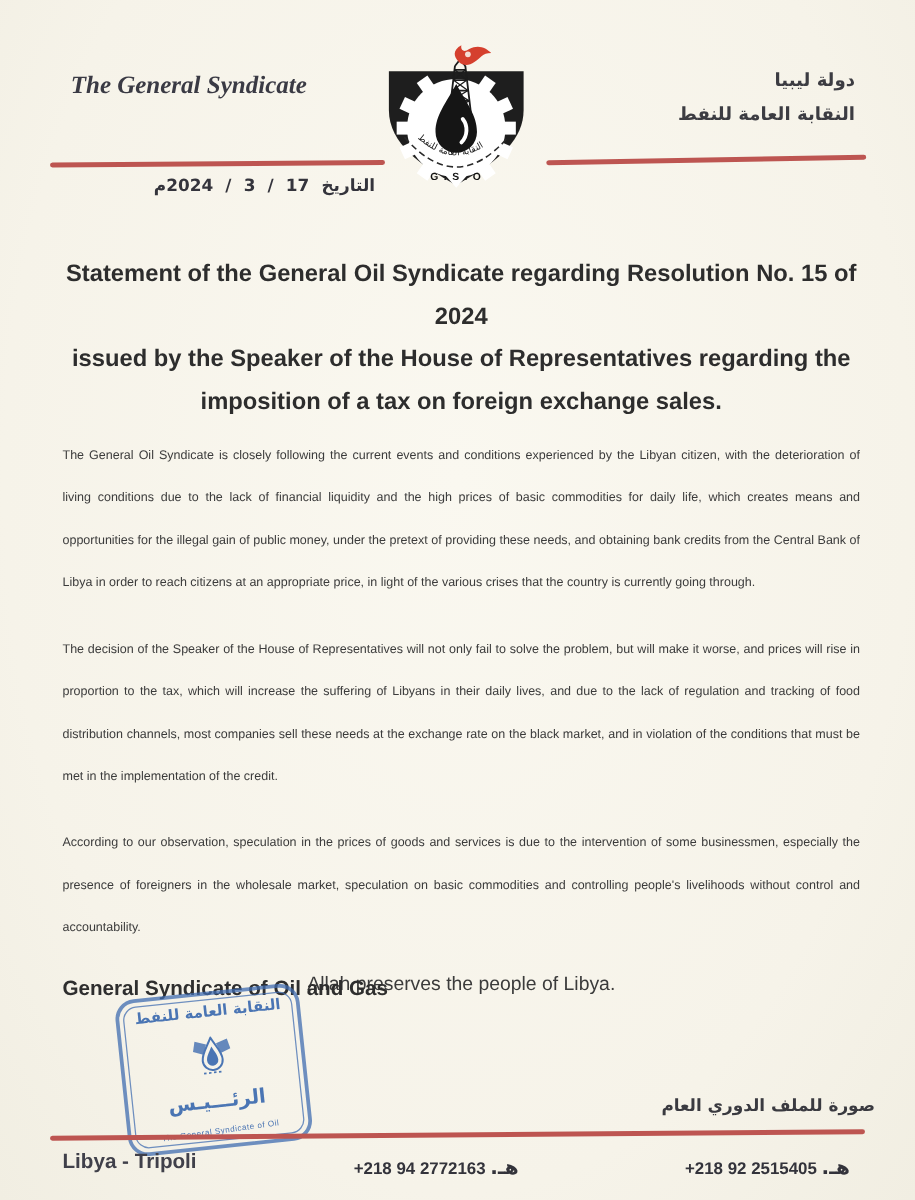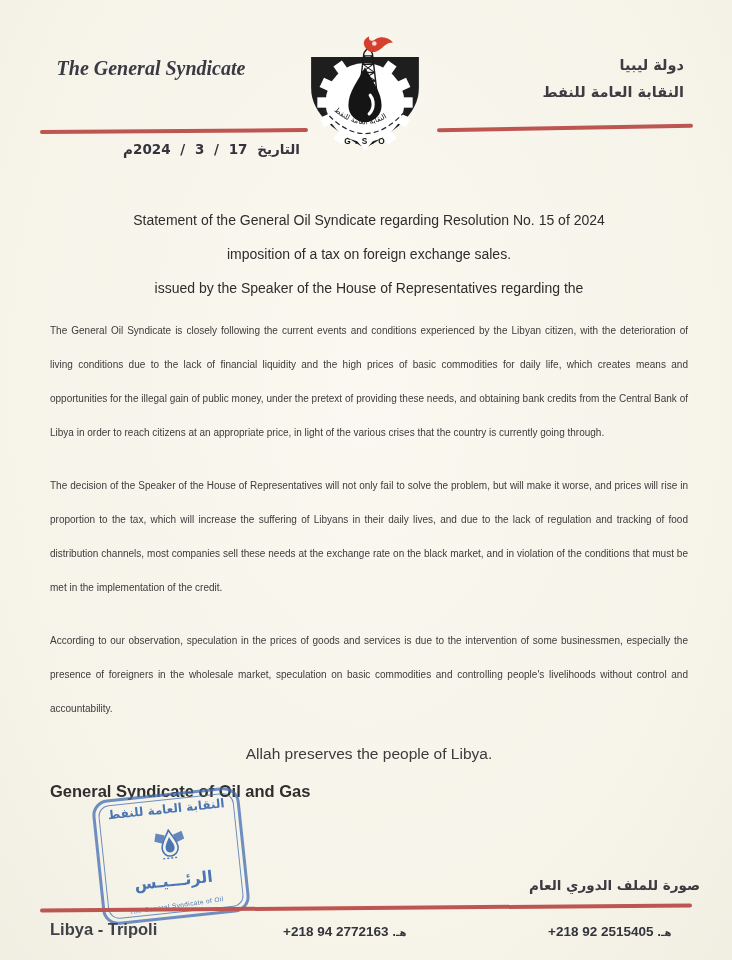--- a/index.html
+++ b/index.html
@@ -16,21 +16,21 @@
   .org-ar{position:absolute;left:538px;top:52px;width:146px;text-align:right;
     font-weight:700;font-size:14.5px;line-height:27px;color:#3c3c42;}
   .logo{position:absolute;left:308px;top:36px;width:114px;height:133px;}
   .rule{position:absolute;height:4px;background:#bd5551;border-radius:2px;}
   .rule-left{left:40px;top:129px;width:268px;transform:rotate(-0.4deg);}
   .rule-right{left:437px;top:126px;width:256px;transform:rotate(-1deg);}
   .date-line{position:absolute;left:58px;top:141px;width:242px;text-align:right;direction:rtl;
     font-weight:700;font-size:13.5px;color:#34343c;word-spacing:5px;}
   
   .content{position:absolute;left:50px;top:203px;width:638px;}
-  .title{text-align:center;font-weight:400;font-size:14px;line-height:34px;color:#2d2d2d;margin-bottom:9px;}
+  .title{text-align:center;font-weight:700;font-size:19px;line-height:34px;color:#2d2d2d;margin-bottom:9px;}
   .content p{margin:0 0 19px;font-size:10px;line-height:34px;text-align:justify;color:#3b3b3b;}
   .closing{text-align:center;margin:6px 0 0;font-size:15.5px;color:#3b3b3b;}
   .signature{position:absolute;left:50px;top:782px;font-weight:700;font-size:16.5px;color:#2e2e2e;text-align:right;}
   
   .stamp{position:absolute;left:97px;top:793px;width:148px;height:126px;transform:rotate(-6deg);
     opacity:.93;color:#3e6cb0;}
   .stamp-outer{width:100%;height:100%;box-sizing:border-box;border:3px solid rgba(62,108,176,.8);
     border-radius:16px;padding:3px;}
   .stamp-inner{width:100%;height:100%;box-sizing:border-box;border:1.5px solid rgba(62,108,176,.8);
     border-radius:11px;display:flex;flex-direction:column;align-items:center;justify-content:space-between;
@@ -38,21 +38,21 @@
   .stamp-top{font-weight:700;font-size:12px;line-height:13px;}
   .stamp-title{font-weight:700;font-size:16px;line-height:16px;}
   .stamp-bottom{font-size:6.5px;letter-spacing:.4px;transform:rotate(-2deg);}
   
   .file-note{position:absolute;right:32px;top:877px;direction:rtl;font-weight:700;
     font-size:13.5px;color:#3a3a40;}
   .rule-footer{left:40px;top:906px;width:652px;height:3.5px;transform:rotate(-0.45deg);}
   .loc{position:absolute;left:50px;top:920px;font-weight:700;font-size:16.5px;color:#40404a;}
   .phone{position:absolute;top:924px;font-weight:700;font-size:13.5px;color:#33333b;white-space:nowrap;}
   .phone-1{left:283px;} .phone-2{left:548px;}
-  .ph-suffix{direction:rtl;unicode-bidi:isolate;font-family:"DejaVu Sans", sans-serif;font-size:10px;}
+  .ph-suffix{direction:rtl;unicode-bidi:isolate;font-family:"DejaVu Sans", sans-serif;font-size:16px;}
 </style>
 </head>
 <body>
 
 <div class="page">
 
   <div class="org-en">
     <div>The General Syndicate</div>
   </div>
 
@@ -122,22 +122,22 @@
   </svg>
 
   <div class="rule rule-left"></div>
   <div class="rule rule-right"></div>
 
   <div class="date-line ar">التاريخ 17 / 3 / 2024م</div>
 
   <div class="content">
     <div class="title">
       <div>Statement of the General Oil Syndicate regarding Resolution No. 15 of 2024</div>
+      <div>issued by the Speaker of the House of Representatives regarding the</div>
       <div>imposition of a tax on foreign exchange sales.</div>
-      <div>issued by the Speaker of the House of Representatives regarding the</div>
     </div>
     <p>The General Oil Syndicate is closely following the current events and conditions experienced by the Libyan citizen, with the deterioration of living conditions due to the lack of financial liquidity and the high prices of basic commodities for daily life, which creates means and opportunities for the illegal gain of public money, under the pretext of providing these needs, and obtaining bank credits from the Central Bank of Libya in order to reach citizens at an appropriate price, in light of the various crises that the country is currently going through.</p>
     <p>The decision of the Speaker of the House of Representatives will not only fail to solve the problem, but will make it worse, and prices will rise in proportion to the tax, which will increase the suffering of Libyans in their daily lives, and due to the lack of regulation and tracking of food distribution channels, most companies sell these needs at the exchange rate on the black market, and in violation of the conditions that must be met in the implementation of the credit.</p>
     <p>According to our observation, speculation in the prices of goods and services is due to the intervention of some businessmen, especially the presence of foreigners in the wholesale market, speculation on basic commodities and controlling people's livelihoods without control and accountability.</p>
     <div class="closing">Allah preserves the people of Libya.</div>
   </div>
 
   <div class="signature">General Syndicate of Oil and Gas</div>
 
   <div class="stamp">

